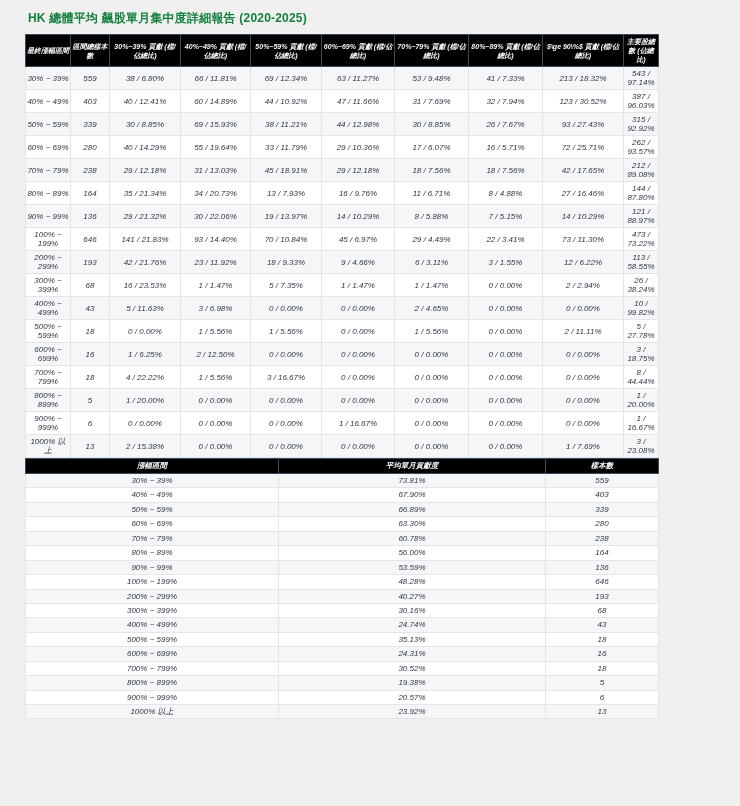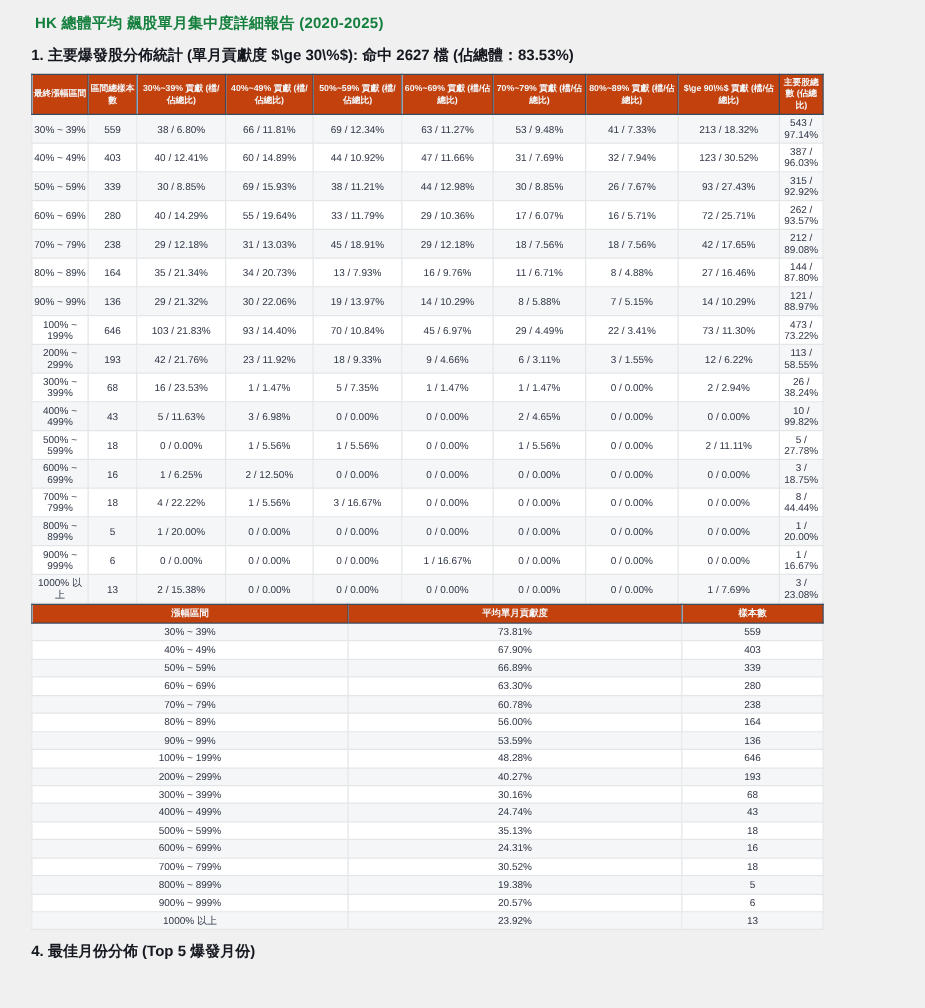--- a/index.html
+++ b/index.html
@@ -18,23 +18,24 @@
   }
   .section-title {
     font-size:12px; font-weight:bold; color:#15181f;
     margin:9px 0 6px 0;
   }
 
   table.report-table {
     border-collapse:collapse; table-layout:fixed;
     width:634px; background:#ffffff;
     border:1px solid #d4d6d9;
+    font-style:italic;
   }
   table.report-table th {
-    background:#c2410c; color:#f4f7fa;
+    background:#000000; color:#f4f7fa;
     font-size:7px; font-weight:bold;
     padding:2px 1px; line-height:1.3;
     border:1px solid #3b4b5e; text-align:center; vertical-align:middle;
     overflow:hidden;
   }
   table.report-table td {
     font-size:8px; color:#2e3544;
     padding:1px 1px; line-height:1.18;
     border:1px solid #e3e5e7; text-align:center; vertical-align:middle;
     background:#ffffff; overflow:hidden;
@@ -60,21 +61,20 @@
   #table2 td { padding:2px 1px; }
   #table2 th { font-size:7.5px; }
 </style>
 </head>
 <body>
 
 <div class="content">
 
   <div class="page-title">HK 總體平均 飆股單月集中度詳細報告 (2020-2025)</div>
 
-  <div class="section-title">1. 主要爆發股分佈統計 (單月貢獻度 $\ge 30\%$): 命中 2627 檔 (佔總體：83.53%)</div>
 
   <table class="report-table" id="table1">
     <thead>
         <tr>
           <th>最終漲幅區間</th>
           <th>區間總樣本數</th>
           <th>30%~39% 貢獻 (檔/佔總比)</th>
           <th>40%~49% 貢獻 (檔/佔總比)</th>
           <th>50%~59% 貢獻 (檔/佔總比)</th>
           <th>60%~69% 貢獻 (檔/佔總比)</th>
@@ -165,21 +165,21 @@
           <td>19 / 13.97%</td>
           <td>14 / 10.29%</td>
           <td>8 / 5.88%</td>
           <td>7 / 5.15%</td>
           <td>14 / 10.29%</td>
           <td>121 / 88.97%</td>
         </tr>
         <tr>
           <td>100% ~ 199%</td>
           <td>646</td>
-          <td>103 / 21.83%</td>
+          <td>141 / 21.83%</td>
           <td>93 / 14.40%</td>
           <td>70 / 10.84%</td>
           <td>45 / 6.97%</td>
           <td>29 / 4.49%</td>
           <td>22 / 3.41%</td>
           <td>73 / 11.30%</td>
           <td>473 / 73.22%</td>
         </tr>
         <tr>
           <td>200% ~ 299%</td>
@@ -383,15 +383,14 @@
           <td>6</td>
         </tr>
         <tr>
           <td>1000% 以上</td>
           <td>23.92%</td>
           <td>13</td>
         </tr>
       </tbody>
   </table>
 
-  <div class="section-title">4. 最佳月份分佈 (Top 5 爆發月份)</div>
 
 </div>
 
 </body></html>

